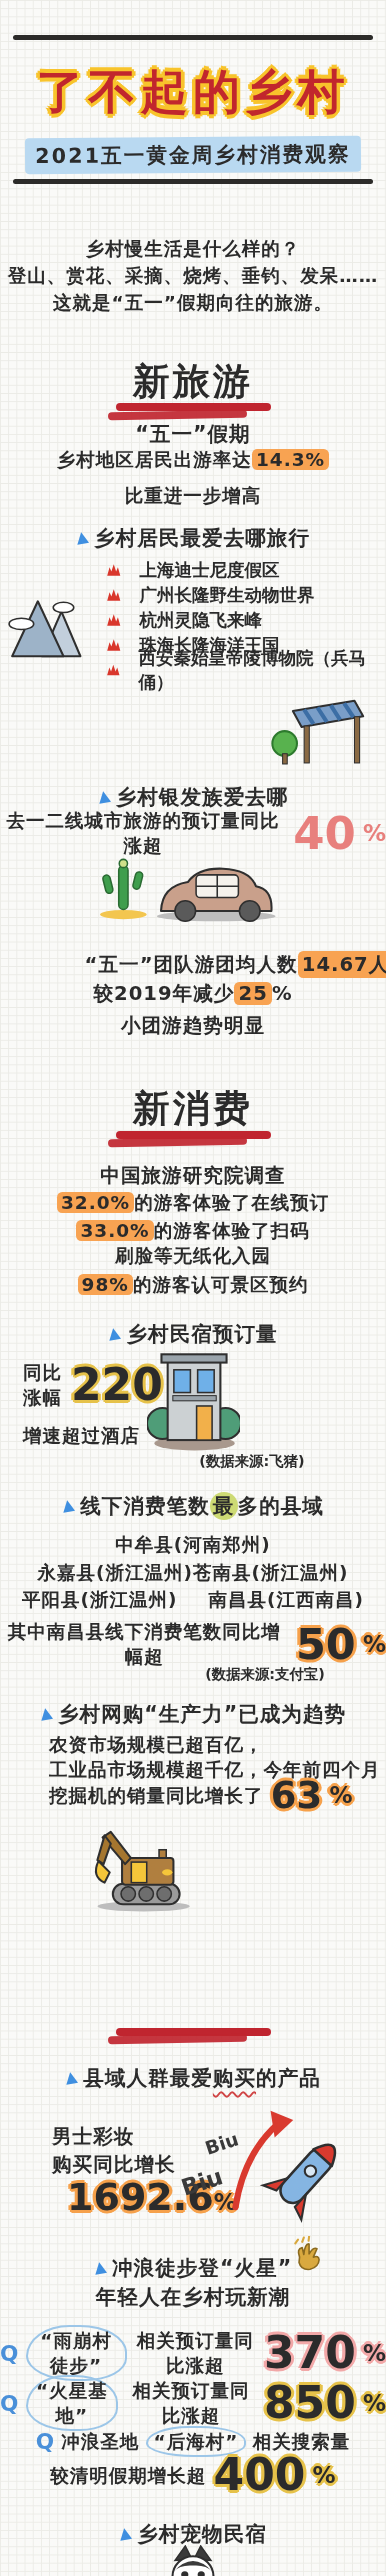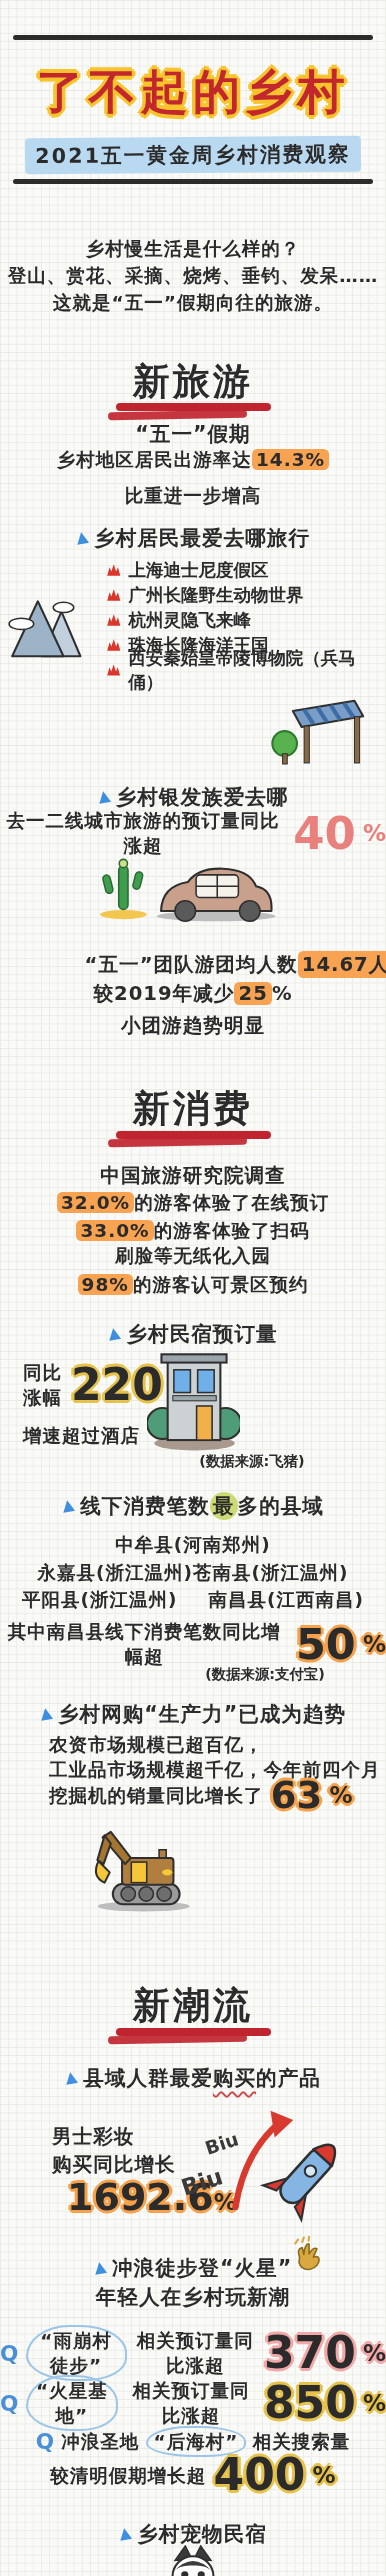--- a/index.html
+++ b/index.html
@@ -28,21 +28,21 @@
   .tri{display:inline-block; color:#3f8fe0; font-size:15.5px; transform:rotate(-10deg); margin-right:5.2px; vertical-align:3.1px;}
   .mark-orange{background:#f8a352; padding:0 4.1px; border-radius:5.2px; display:inline-block;}
   .mark-green{background:#cdda74; border-radius:50%; padding:0 3.1px; display:inline-block;}
   .src{font-size:14.4px; font-weight:600; color:#2b2b2b;}
   .big{font-weight:700; line-height:1;}
   .halo-orange{text-shadow:1.5px 1.5px 0 #f6a14b,-1.5px 1.5px 0 #f6a14b,1.5px -1.5px 0 #f6a14b,-1.5px -1.5px 0 #f6a14b,3.1px 0 0 #f6a14b,-3.1px 0 0 #f6a14b,0 3.1px 0 #f6a14b,0 -3.1px 0 #f6a14b;}
   .halo-gold{text-shadow:1.5px 1.5px 0 #e6c24a,-1.5px 1.5px 0 #e6c24a,1.5px -1.5px 0 #e6c24a,-1.5px -1.5px 0 #e6c24a,3.1px 0 0 #e6c24a,-3.1px 0 0 #e6c24a,0 3.1px 0 #e6c24a,0 -3.1px 0 #e6c24a;}
   .halo-pink{text-shadow:1.5px 1.5px 0 #f2a8a8,-1.5px 1.5px 0 #f2a8a8,1.5px -1.5px 0 #f2a8a8,-1.5px -1.5px 0 #f2a8a8,3.1px 0 0 #f2a8a8,-3.1px 0 0 #f2a8a8,0 3.1px 0 #f2a8a8,0 -3.1px 0 #f2a8a8;}
   .pink-solid{color:#e8807d;}
   .flexline{display:flex; align-items:center; justify-content:center; gap:7.2px;}
-  .dest-row{display:flex; align-items:center; gap:7px; height:25px; font-size:17.5px; font-weight:700;}
+  .dest-row{display:flex; align-items:center; gap:18px; height:25px; font-size:17.5px; font-weight:700;}
   .circ{border:2.1px solid #9cc6e8; border-radius:48% 52% 46% 54% / 62% 55% 45% 50%; padding:1px 5.2px; display:inline-block;}
   .qicon{color:#4a90d9; font-size:21.6px; font-weight:700;}
   .wavy{text-decoration:underline wavy #d04545; text-decoration-thickness:1.5px; text-underline-offset:6.2px;}
   .biu{position:absolute; font-size:18.5px; font-weight:700; color:#3a3a3a; transform:rotate(-18deg);}
   .unit{font-size:23px;}
 </style>
 </head>
 <body>
 
 <div class="page">
@@ -236,21 +236,20 @@
     <rect x="150" y="52" width="14" height="30" fill="#b07f3f" stroke="#2f2f2f" stroke-width="3"></rect>
     <rect x="78" y="68" width="100" height="52" rx="6" fill="#b07f3f" stroke="#2f2f2f" stroke-width="4"></rect>
     <rect x="96" y="76" width="30" height="40" fill="#f5c63a" stroke="#2f2f2f" stroke-width="3"></rect>
     <ellipse cx="166" cy="96" rx="10" ry="6" fill="#f5c63a"></ellipse>
     <path d="M84,80 L40,28 L56,17 L95,68 Z" fill="#a5762f" stroke="#2f2f2f" stroke-width="4" stroke-linejoin="round"></path>
     <path d="M44,24 L30,72 L42,80 L56,40 Z" fill="#a5762f" stroke="#2f2f2f" stroke-width="4" stroke-linejoin="round"></path>
     <path d="M32,74 Q18,104 44,116 L54,96 Z" fill="#f5c63a" stroke="#2f2f2f" stroke-width="4" stroke-linejoin="round"></path>
   </svg>
 
 
-  <div class="abs sec-title" style="top:1981px;">新潮流</div>
   <div class="sec-underline" style="top:2028px; left:116px; width:155px;"></div>
   <div class="sec-underline" style="top:2035px; left:108px; width:139px; transform:rotate(-1deg); opacity:.92;"></div>
 
   <div class="abs hdr" style="top:2064px;">
     <span class="tri">▲</span><span>县域人群最爱</span><span class="wavy">购买</span><span>的产品</span>
   </div>
 
   <div class="abs body-line" style="top:2123px; text-align:left; padding-left:52px; font-size:19.6px;">男士彩妆</div>
   <div class="abs body-line" style="top:2151px; text-align:left; padding-left:52px; font-size:19.6px;">购买同比增长</div>
   <div style="position:absolute; left:49px; top:2178px; display:flex; align-items:baseline;">

